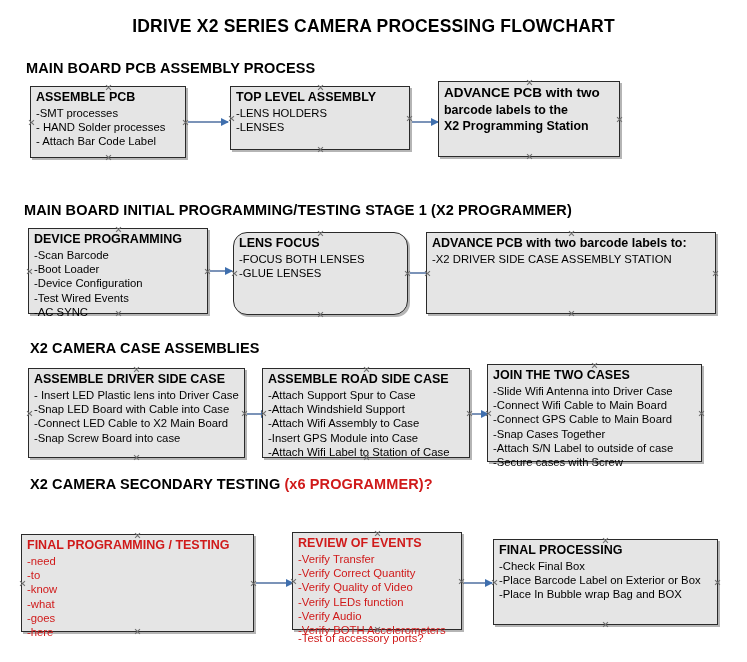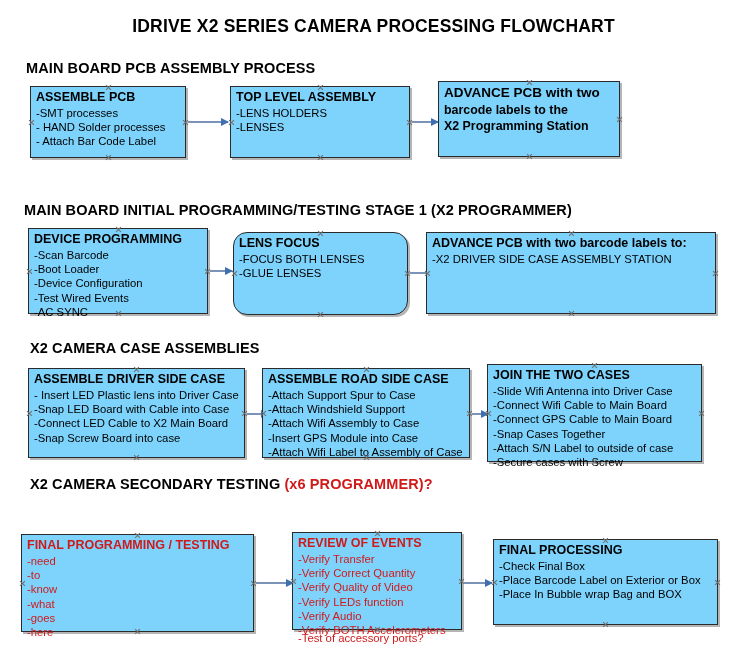--- a/index.html
+++ b/index.html
@@ -33,21 +33,21 @@
     font-size: 14.5px;
     font-weight: bold;
     white-space: nowrap;
     letter-spacing: 0.1px;
   }
   .section-header .accent {
     color: #d01a1a;
   }
   .box {
     position: absolute;
-    background: #7dd3fc;
+    background: #e5e5e5;
     border: 1px solid #2a2a2a;
     box-sizing: border-box;
     box-shadow: 2px 2px 0 rgba(120,120,120,0.55);
     padding: 3px 4px 2px 5px;
     overflow: visible;
   }
   .box .b-title {
     font-size: 12.5px;
     font-weight: bold;
     line-height: 1.18;
@@ -126,21 +126,21 @@
     <div class="handle" style="left:50%; top:0;"></div>
     <div class="handle" style="left:50%; top:100%;"></div>
     <div class="handle" style="left:0; top:50%;"></div>
     <div class="handle" style="left:100%; top:50%;"></div>
   </div>
 
   <div class="conn" style="left:188px; top:121px; width:40px;">
     <span class="arrow-head"></span>
   </div>
 
-  <div class="box" style="left:230px; top:86px; width:180px; height:72px;">
+  <div class="box" style="left:230px; top:86px; width:180px; height:64px;">
     <div class="b-title">TOP LEVEL ASSEMBLY</div>
     <div class="b-line">-LENS HOLDERS</div>
     <div class="b-line">-LENSES</div>
     <div class="handle" style="left:50%; top:0;"></div>
     <div class="handle" style="left:50%; top:100%;"></div>
     <div class="handle" style="left:0; top:50%;"></div>
     <div class="handle" style="left:100%; top:50%;"></div>
   </div>
 
   <div class="conn" style="left:412px; top:121px; width:26px;">
@@ -219,21 +219,21 @@
   <div class="conn" style="left:247px; top:413px; width:21px;">
     <span class="arrow-head"></span>
   </div>
 
   <div class="box" style="left:262px; top:368px; width:208px; height:90px;">
     <div class="b-title">ASSEMBLE ROAD SIDE CASE</div>
     <div class="b-line">-Attach Support Spur to Case</div>
     <div class="b-line">-Attach Windshield Support</div>
     <div class="b-line">-Attach Wifi Assembly to Case</div>
     <div class="b-line">-Insert GPS Module into Case</div>
-    <div class="b-line">-Attach Wifi Label to Assembly of Case</div>
+    <div class="b-line">-Attach Wifi Label to Station of Case</div>
     <div class="handle" style="left:50%; top:0;"></div>
     <div class="handle" style="left:50%; top:100%;"></div>
     <div class="handle" style="left:0; top:50%;"></div>
     <div class="handle" style="left:100%; top:50%;"></div>
   </div>
 
   <div class="conn" style="left:472px; top:413px; width:16px;">
     <span class="arrow-head"></span>
   </div>
 

